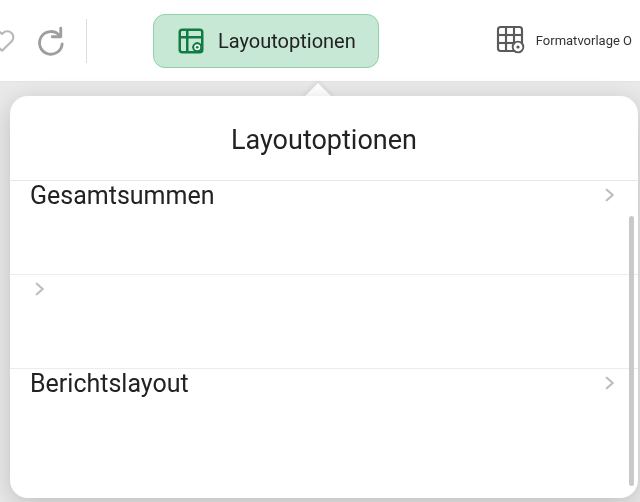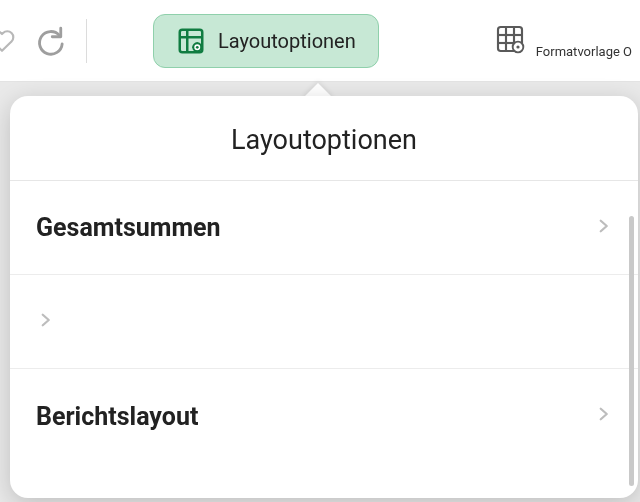--- a/index.html
+++ b/index.html
@@ -38,21 +38,21 @@
     border:1px solid #8fd0ab;
     border-radius:12px;
     padding: 10px 22px;
     height:54px;
     position:relative;
   }
   .pill .label { font-size:20px; color:#222; }
   .pill svg { display:block; }
 
   .style-btn {
-    display:flex; align-items:flex-end; gap:10px;
+    display:flex; align-items:center; gap:10px;
     margin-left:auto;
     padding: 6px 0 6px 6px;
   }
   .style-btn .label { font-size:13px; color:#333; white-space:nowrap; }
 
   
   .sheet-bg {
     position:absolute; left:0; right:0; top:82px; bottom:0;
     background:#e9e9e9;
   }
@@ -86,26 +86,25 @@
   }
   .popover-title {
     text-align:center;
     font-size:27px;
     color:#222;
     padding:28px 0 24px 0;
     border-bottom:1px solid #e6e6e6;
   }
   .list { }
   .row {
-    display:flex; align-items:center; justify-content:space-between;
-    padding: 0 26px;
+    display:flex; align-items:flex-start; justify-content:space-between;
+    padding: 0 20px;
     height:94px;
     border-bottom:1px solid #ececec;
     cursor:pointer;
-    font-weight:bold;
   }
   .row:last-child { border-bottom:none; }
   .row .text { font-size:25px; color:#222; }
   .chev { color:#bdbdbd; }
 
   .scroll-ind {
     position:absolute; right:4px; top:120px; bottom:12px; width:5px;
     background:#c9c9c9; border-radius:3px;
   }
 </style>

